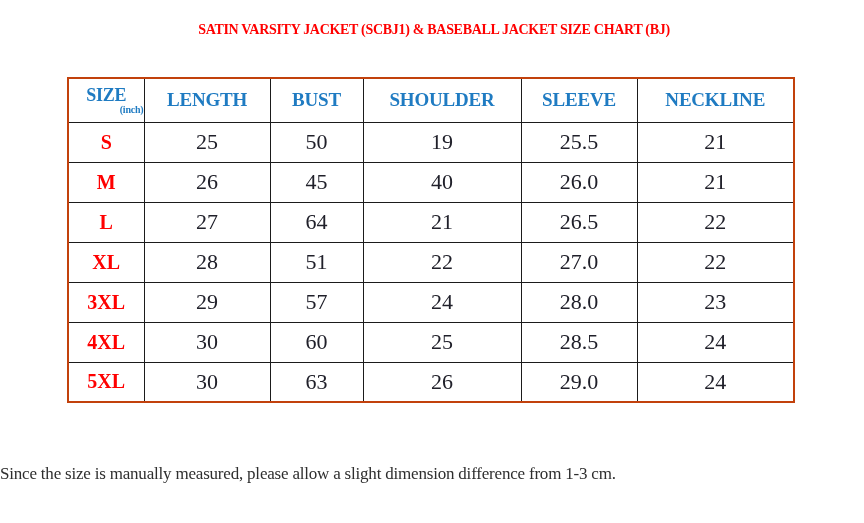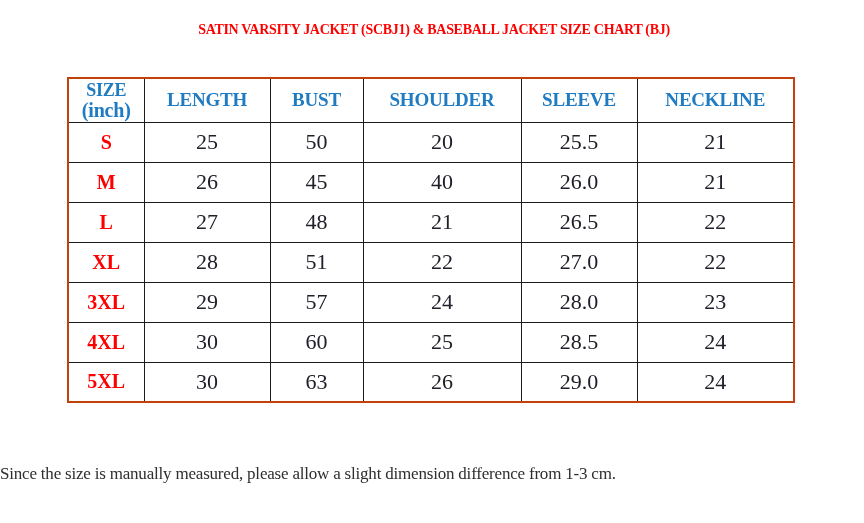--- a/index.html
+++ b/index.html
@@ -48,21 +48,21 @@
   .col-sleeve   { width: 116px; }
   .col-neckline { width: 157px; }
   .size-table th {
     color: #1f7bc2;
     font-weight: bold;
     font-size: 19px;
     letter-spacing: -0.2px;
   }
   th.size-head { line-height: 1.0; }
   .size-head .size-word { display: block; font-size: 18px; }
-  .size-head .size-unit { display: block; font-size: 20px; margin-top: 1px; }
+  .size-head .size-unit { display: block; font-size: 10px; margin-top: 1px; text-align: right; }
   .size-table td.size-cell {
     color: #ff0000;
     font-weight: bold;
     font-size: 20px;
   }
   .size-table td.value-cell {
     color: #20202a;
     font-size: 22px;
     font-weight: normal;
     margin-top: 19px;
@@ -106,36 +106,36 @@
         <th>SHOULDER</th>
         <th>SLEEVE</th>
         <th>NECKLINE</th>
       </tr>
     </thead>
     <tbody>
       <tr>
         <td class="size-cell">S</td>
         <td class="value-cell">25</td>
         <td class="value-cell">50</td>
-        <td class="value-cell">20</td>
+        <td class="value-cell">19</td>
         <td class="value-cell">25.5</td>
         <td class="value-cell">21</td>
       </tr>
       <tr>
         <td class="size-cell">M</td>
         <td class="value-cell">26</td>
         <td class="value-cell">45</td>
         <td class="value-cell">40</td>
         <td class="value-cell">26.0</td>
         <td class="value-cell">21</td>
       </tr>
       <tr>
         <td class="size-cell">L</td>
         <td class="value-cell">27</td>
-        <td class="value-cell">48</td>
+        <td class="value-cell">64</td>
         <td class="value-cell">21</td>
         <td class="value-cell">26.5</td>
         <td class="value-cell">22</td>
       </tr>
       <tr>
         <td class="size-cell">XL</td>
         <td class="value-cell">28</td>
         <td class="value-cell">51</td>
         <td class="value-cell">22</td>
         <td class="value-cell">27.0</td>

